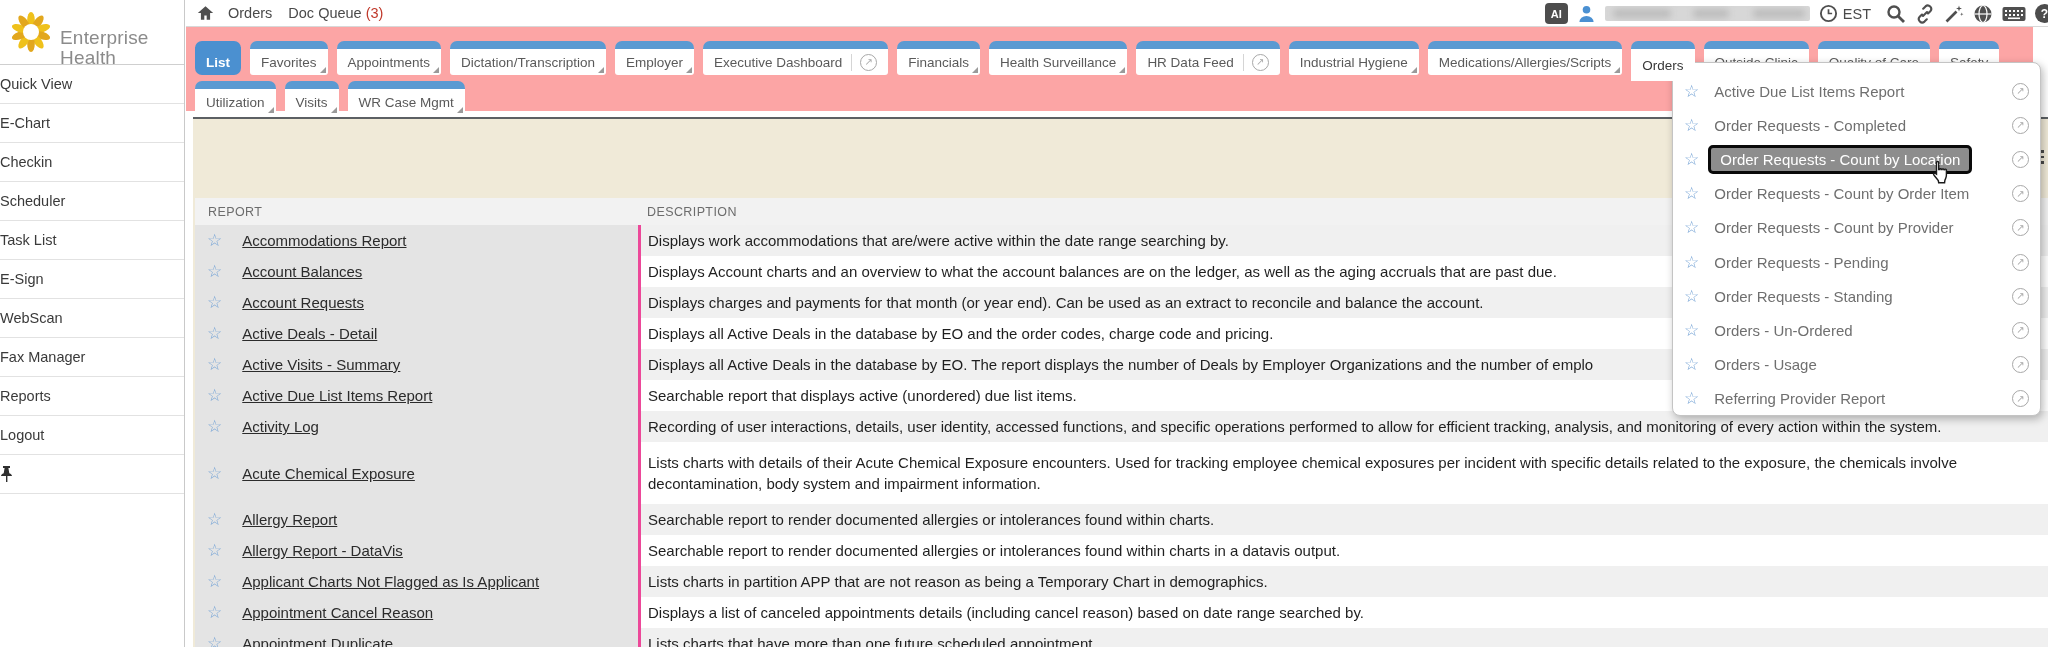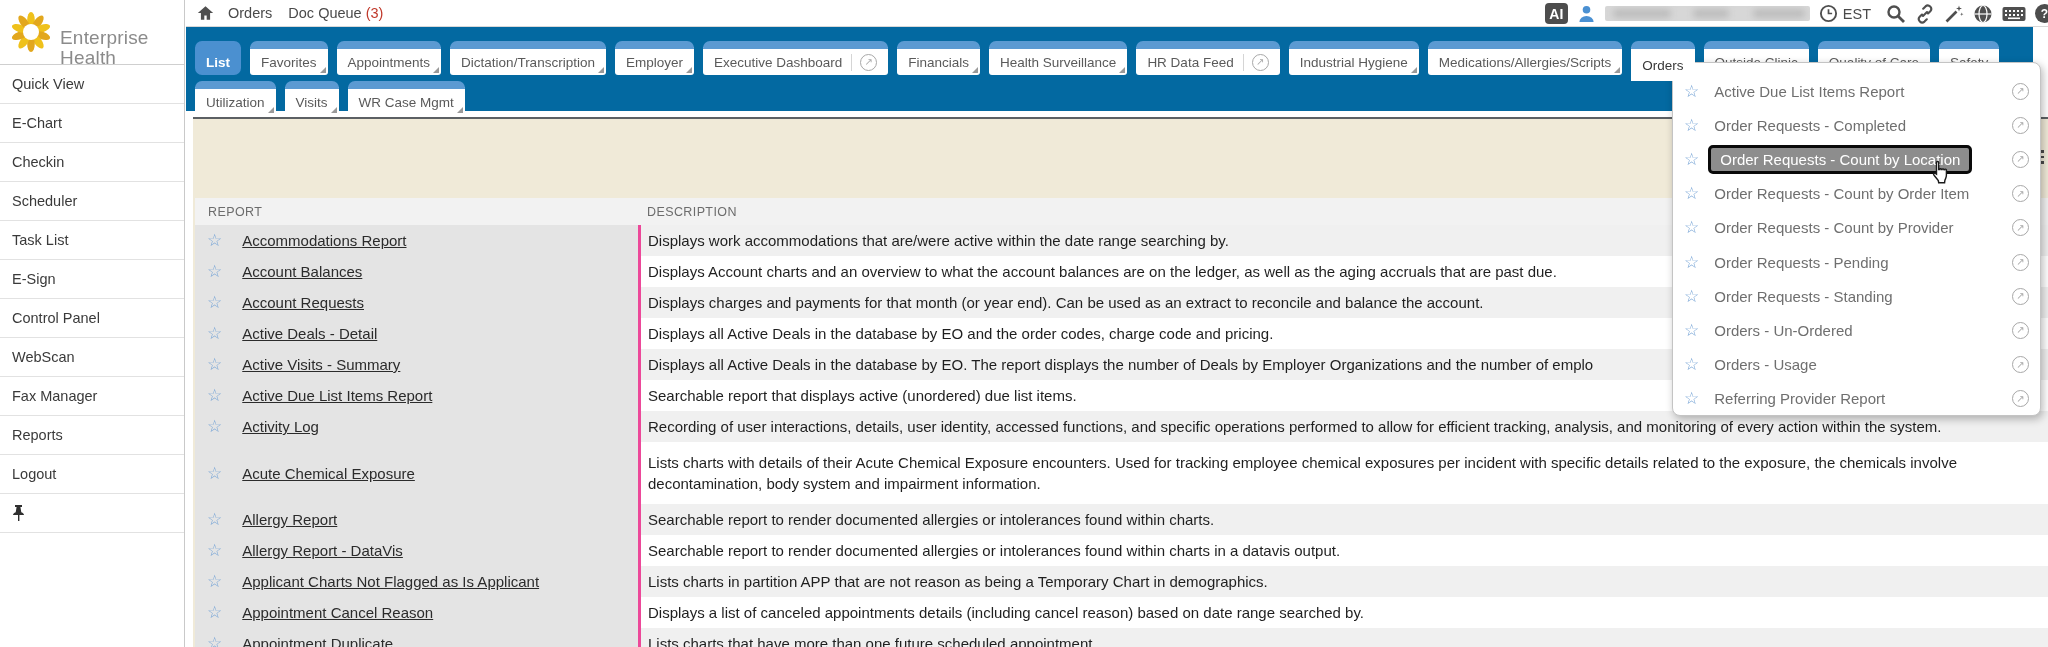--- a/index.html
+++ b/index.html
@@ -8,45 +8,45 @@
     position: relative; overflow: hidden; background:#fff;
     font-family: "Liberation Sans", sans-serif;
   }
 
   
   .sidebar { position:absolute; left:0; top:0; width:185px; height:647px;
     background:#fff; border-right:1px solid #c9c9c9; z-index:6; }
   .logo { height:64px; display:flex; align-items:center; padding-left:10px; }
   .logo-text { margin-left:8px; color:#8b8b8b; font-size:19px; line-height:20px; letter-spacing:.2px;margin-top:31px; }
   .side-list { border-top:1px solid #cfcfcf; }
-  .side-item { height:39px; display:flex; align-items:center; padding-left:12px;
+  .side-item { height:39px; display:flex; align-items:center; 
     border-bottom:1px solid #e2e2e2; font-size:14.5px; color:#3a3a3a; cursor:pointer; }
   .side-item.pin-row { color:#2f2f2f; }
 
   
   .topbar { position:absolute; left:186px; top:0; right:0; height:27px; background:#fff;
     border-bottom:1px solid #d8d8d8; z-index:5; display:flex; align-items:center; }
   .crumbs { display:flex; align-items:center; margin-left:11px; font-size:14.5px; color:#4a4a4a; }
   .crumbs .home { margin-right:14px; display:flex; }
   .crumb { margin-right:16px; cursor:pointer; }
   .crumb-count { color:#c0392b; margin-left:-12px; margin-right:16px; }
   .tb-icons { position:absolute; right:0; top:0; height:27px; display:flex; align-items:center; }
   .tb-icons > * { margin-right:9px; flex:0 0 auto; }
   .ai-badge { width:23px; height:21px; background:#4d4d4d; border-radius:4px; color:#fff;
-    font-size:14px; font-weight:bold; display:flex; align-items:center; justify-content:center; }
+    font-size:11px; font-weight:bold; display:flex; align-items:center; justify-content:center; }
   .blur-name { width:205px; height:15px; background:#d7d7d7; border-radius:2px; overflow:hidden;
     display:flex; align-items:center; }
   .blur-name i { display:block; height:9px; background:#bdbdbd; border-radius:4px; filter:blur(3px); }
   .tz { font-size:14.5px; color:#4a4a4a; margin-left:-4px; }
   .help-badge { width:19px; height:19px; background:#4d4d4d; border-radius:50%; color:#fff;
     font-size:12px; font-weight:bold; display:flex; align-items:center; justify-content:center;
     margin-right:-6px; }
 
   
-  .tabstrip { position:absolute; left:186px; top:27px; right:15px; height:84px; background:#0369a1; }
+  .tabstrip { position:absolute; left:186px; top:27px; right:15px; height:84px; background:#fca5a5; }
   .tabs-row { position:absolute; left:9px; display:flex; }
   .tabs-row.r1 { top:14px; }
   .tabs-row.r2 { top:54px; }
   .tab { height:34px; background:#fff; border-top:8px solid #5b9ad2; border-radius:7px 7px 3px 3px;
     margin-right:9px; display:flex; align-items:center; position:relative; color:#5a5a5a;
     font-size:13.5px; padding:0 11px; cursor:pointer; white-space:nowrap; }
   .tab.active { background:#4b90d0; border-top-color:#4b90d0; color:#fff; font-weight:bold; border-radius:7px; }
   .tab.open { color:#383838; height:40px; border-radius:7px 7px 0 0; z-index:20; }
   .tab.fold::after { content:""; position:absolute; right:2px; bottom:2px; width:0; height:0;
     border-style:solid; border-width:0 0 6px 6px; border-color:transparent transparent #9a9a9a transparent; }
@@ -116,21 +116,20 @@
       <div>Health</div>
     </div>
   </div>
   <div class="side-list">
     <div class="side-item">Quick View</div>
     <div class="side-item">E-Chart</div>
     <div class="side-item">Checkin</div>
     <div class="side-item">Scheduler</div>
     <div class="side-item">Task List</div>
     <div class="side-item">E-Sign</div>
-    <div class="side-item">Control Panel</div>
     <div class="side-item">WebScan</div>
     <div class="side-item">Fax Manager</div>
     <div class="side-item">Reports</div>
     <div class="side-item">Logout</div>
     <div class="side-item pin-row">
       <svg width="13" height="16" viewBox="0 0 13 16">
         <path fill="#2f2f2f" d="M3 0 h7 v2 h-1.6 l0.9 5.2 c1.7 0.6 2.7 1.7 2.7 2.8 H1 c0-1.1 1-2.2 2.7-2.8 L4.6 2 H3 Z"></path>
         <rect x="6" y="10" width="1.4" height="6" fill="#2f2f2f"></rect>
       </svg>
     </div>

